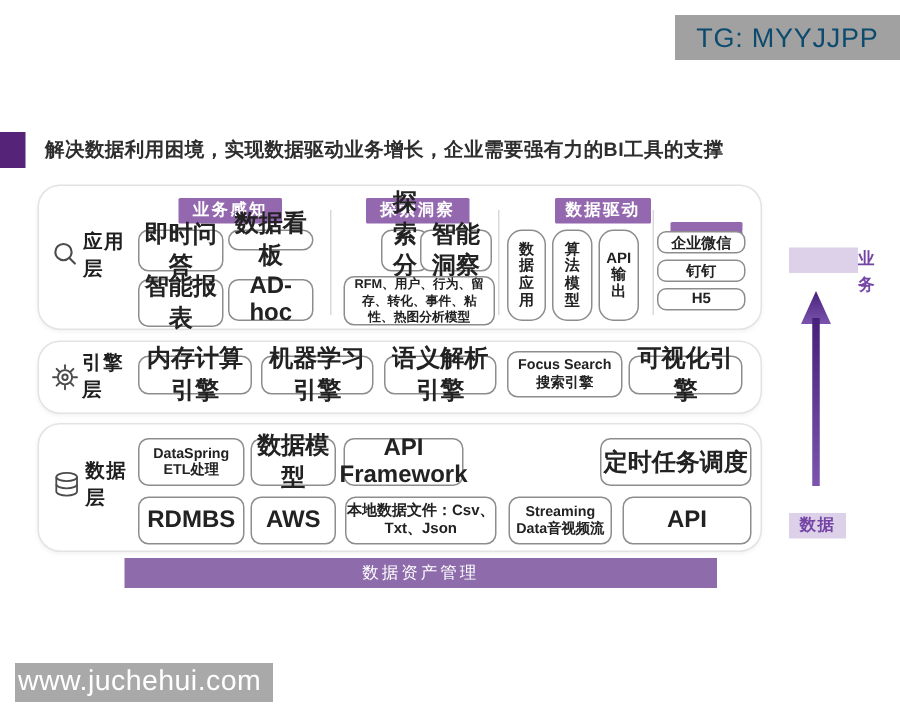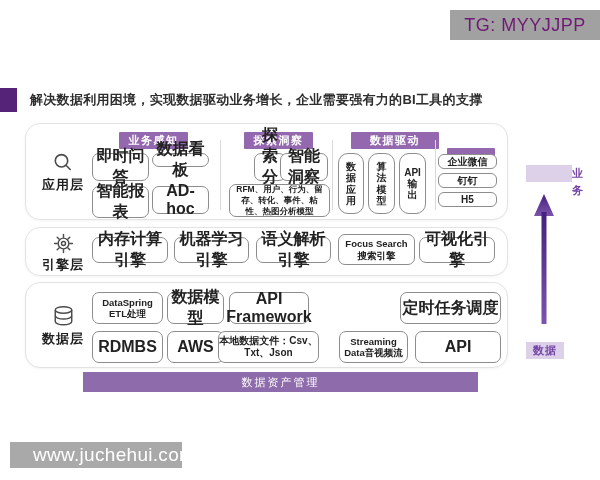--- a/index.html
+++ b/index.html
@@ -18,42 +18,42 @@
     background:#ffffff;
     position:relative;
     overflow:hidden;
   }
   .abs{position:absolute;}
 
   
   .tg-badge{
     left:450px;top:10px;width:150px;height:30px;
     background:var(--badgegray);
-    color:#701a75;font-size:18px;line-height:30px;text-align:center;
+    color:#0c4a6e;font-size:18px;line-height:30px;text-align:center;
     letter-spacing:.5px;
   }
 
   
   .title-square{left:0;top:88px;width:17px;height:24px;background:var(--dark);}
   .title-text{
     left:30px;top:88px;height:24px;line-height:24px;
     font-size:13px;font-weight:bold;color:#2e2e2e;letter-spacing:.3px;
   }
 
   
   .panel{
     left:25px;width:483px;background:#fff;
     border:1px solid #e3e3e3;border-radius:15px;
     box-shadow:0 1px 3px rgba(0,0,0,.05);
   }
   .panel-app{top:123px;height:97px;}
   .panel-engine{top:227px;height:49px;}
   .panel-data{top:282px;height:86px;}
 
-  .layer-side{display:flex;flex-direction:column;align-items:center;gap:2px;width:58px;}
+  .layer-side{display:flex;flex-direction:row;align-items:center;gap:2px;width:58px;}
   .layer-label{font-size:13px;font-weight:bold;color:#1f1f1f;letter-spacing:1px;}
 
   .group-header{
     background:var(--accent);color:#fff;
     font-size:11px;font-weight:bold;text-align:center;line-height:17px;
     letter-spacing:1.5px;border-radius:1px;
   }
   .nbox{
     background:#fff;border:1px solid #8d8d8d;border-radius:7px;
     display:flex;align-items:center;justify-content:center;
@@ -79,21 +79,21 @@
     text-align:center;line-height:17px;letter-spacing:1px;
   }
   .chip-top{top:165px;padding-left:46px;}
   .chip-bottom{top:342px;}
   .flow-arrow{left:530px;top:194px;}
 
   
   .watermark{
     left:10px;top:442px;width:172px;height:26px;
     background:var(--watermarkgray);color:#fff;
-    font-size:19px;line-height:26px;padding-left:23px;letter-spacing:.3px;
+    font-size:19px;line-height:26px;padding-left:2px;letter-spacing:.3px;
   }
   .icon-svg{display:block;}
 </style>
 </head>
 <body>
 
 <div class="abs tg-badge">TG: MYYJJPP</div>
 
 <div class="abs title-square"></div>
 <div class="abs title-text">解决数据利用困境，实现数据驱动业务增长，企业需要强有力的BI工具的支撑</div>
@@ -115,21 +115,21 @@
   <div class="abs nbox" style="left:66px;top:62px;width:57px;height:32px;">智能报表</div>
   <div class="abs nbox" style="left:126px;top:62px;width:57px;height:28px;">AD-hoc</div>
   <div class="abs divider" style="left:194px;"></div>
 
   <div class="abs group-header" style="left:218px;top:8px;width:69px;height:17px;">探索洞察</div>
   <div class="abs nbox" style="left:204px;top:29px;width:32px;height:28px;margin-left:24px;">探索分析</div>
   <div class="abs nbox" style="left:254px;top:29px;width:48px;height:28px;">智能洞察</div>
   <div class="abs nbox rfm" style="left:203px;top:60px;width:101px;height:33px;">RFM、用户、行为、留存、转化、事件、粘性、热图分析模型</div>
   <div class="abs divider" style="left:306px;"></div>
 
-  <div class="abs group-header" style="left:325px;top:8px;width:88px;height:17px;">数据驱动</div>
+  <div class="abs group-header" style="left:344px;top:8px;width:64px;height:17px;">数据驱动</div>
   <div class="abs nbox vtext" style="left:312px;top:29px;width:26px;height:61px;border-radius:10px;">数
 据
 应
 用</div>
   <div class="abs nbox vtext" style="left:342px;top:29px;width:27px;height:61px;border-radius:10px;">算
 法
 模
 型</div>
   <div class="abs nbox vtext" style="left:373px;top:29px;width:27px;height:61px;border-radius:10px;">API
 输
@@ -183,21 +183,21 @@
   </div>
 
   <div class="abs nbox pre" style="left:66px;top:9px;width:71px;height:32px;">DataSpring
 ETL处理</div>
   <div class="abs nbox" style="left:141px;top:9px;width:57px;height:32px;">数据模型</div>
   <div class="abs nbox" style="left:203px;top:9px;width:80px;height:32px;">API Framework</div>
   <div class="abs nbox" style="left:374px;top:9px;width:101px;height:32px;">定时任务调度</div>
 
   <div class="abs nbox" style="left:66px;top:48px;width:71px;height:32px;">RDMBS</div>
   <div class="abs nbox" style="left:141px;top:48px;width:57px;height:32px;">AWS</div>
-  <div class="abs nbox pre" style="left:192px;top:48px;width:101px;height:32px;font-size:10px;">本地数据文件：Csv、
+  <div class="abs nbox pre" style="left:204px;top:48px;width:101px;height:32px;font-size:10px;">本地数据文件：Csv、
 Txt、Json</div>
   <div class="abs nbox pre" style="left:313px;top:48px;width:69px;height:32px;">Streaming
 Data音视频流</div>
   <div class="abs nbox" style="left:389px;top:48px;width:86px;height:32px;">API</div>
 </section>
 
 <div class="abs bottom-bar">数据资产管理</div>
 
 <div class="abs chip chip-top">业务</div>
 <svg class="abs flow-arrow" width="28" height="136" viewBox="0 0 28 136">

